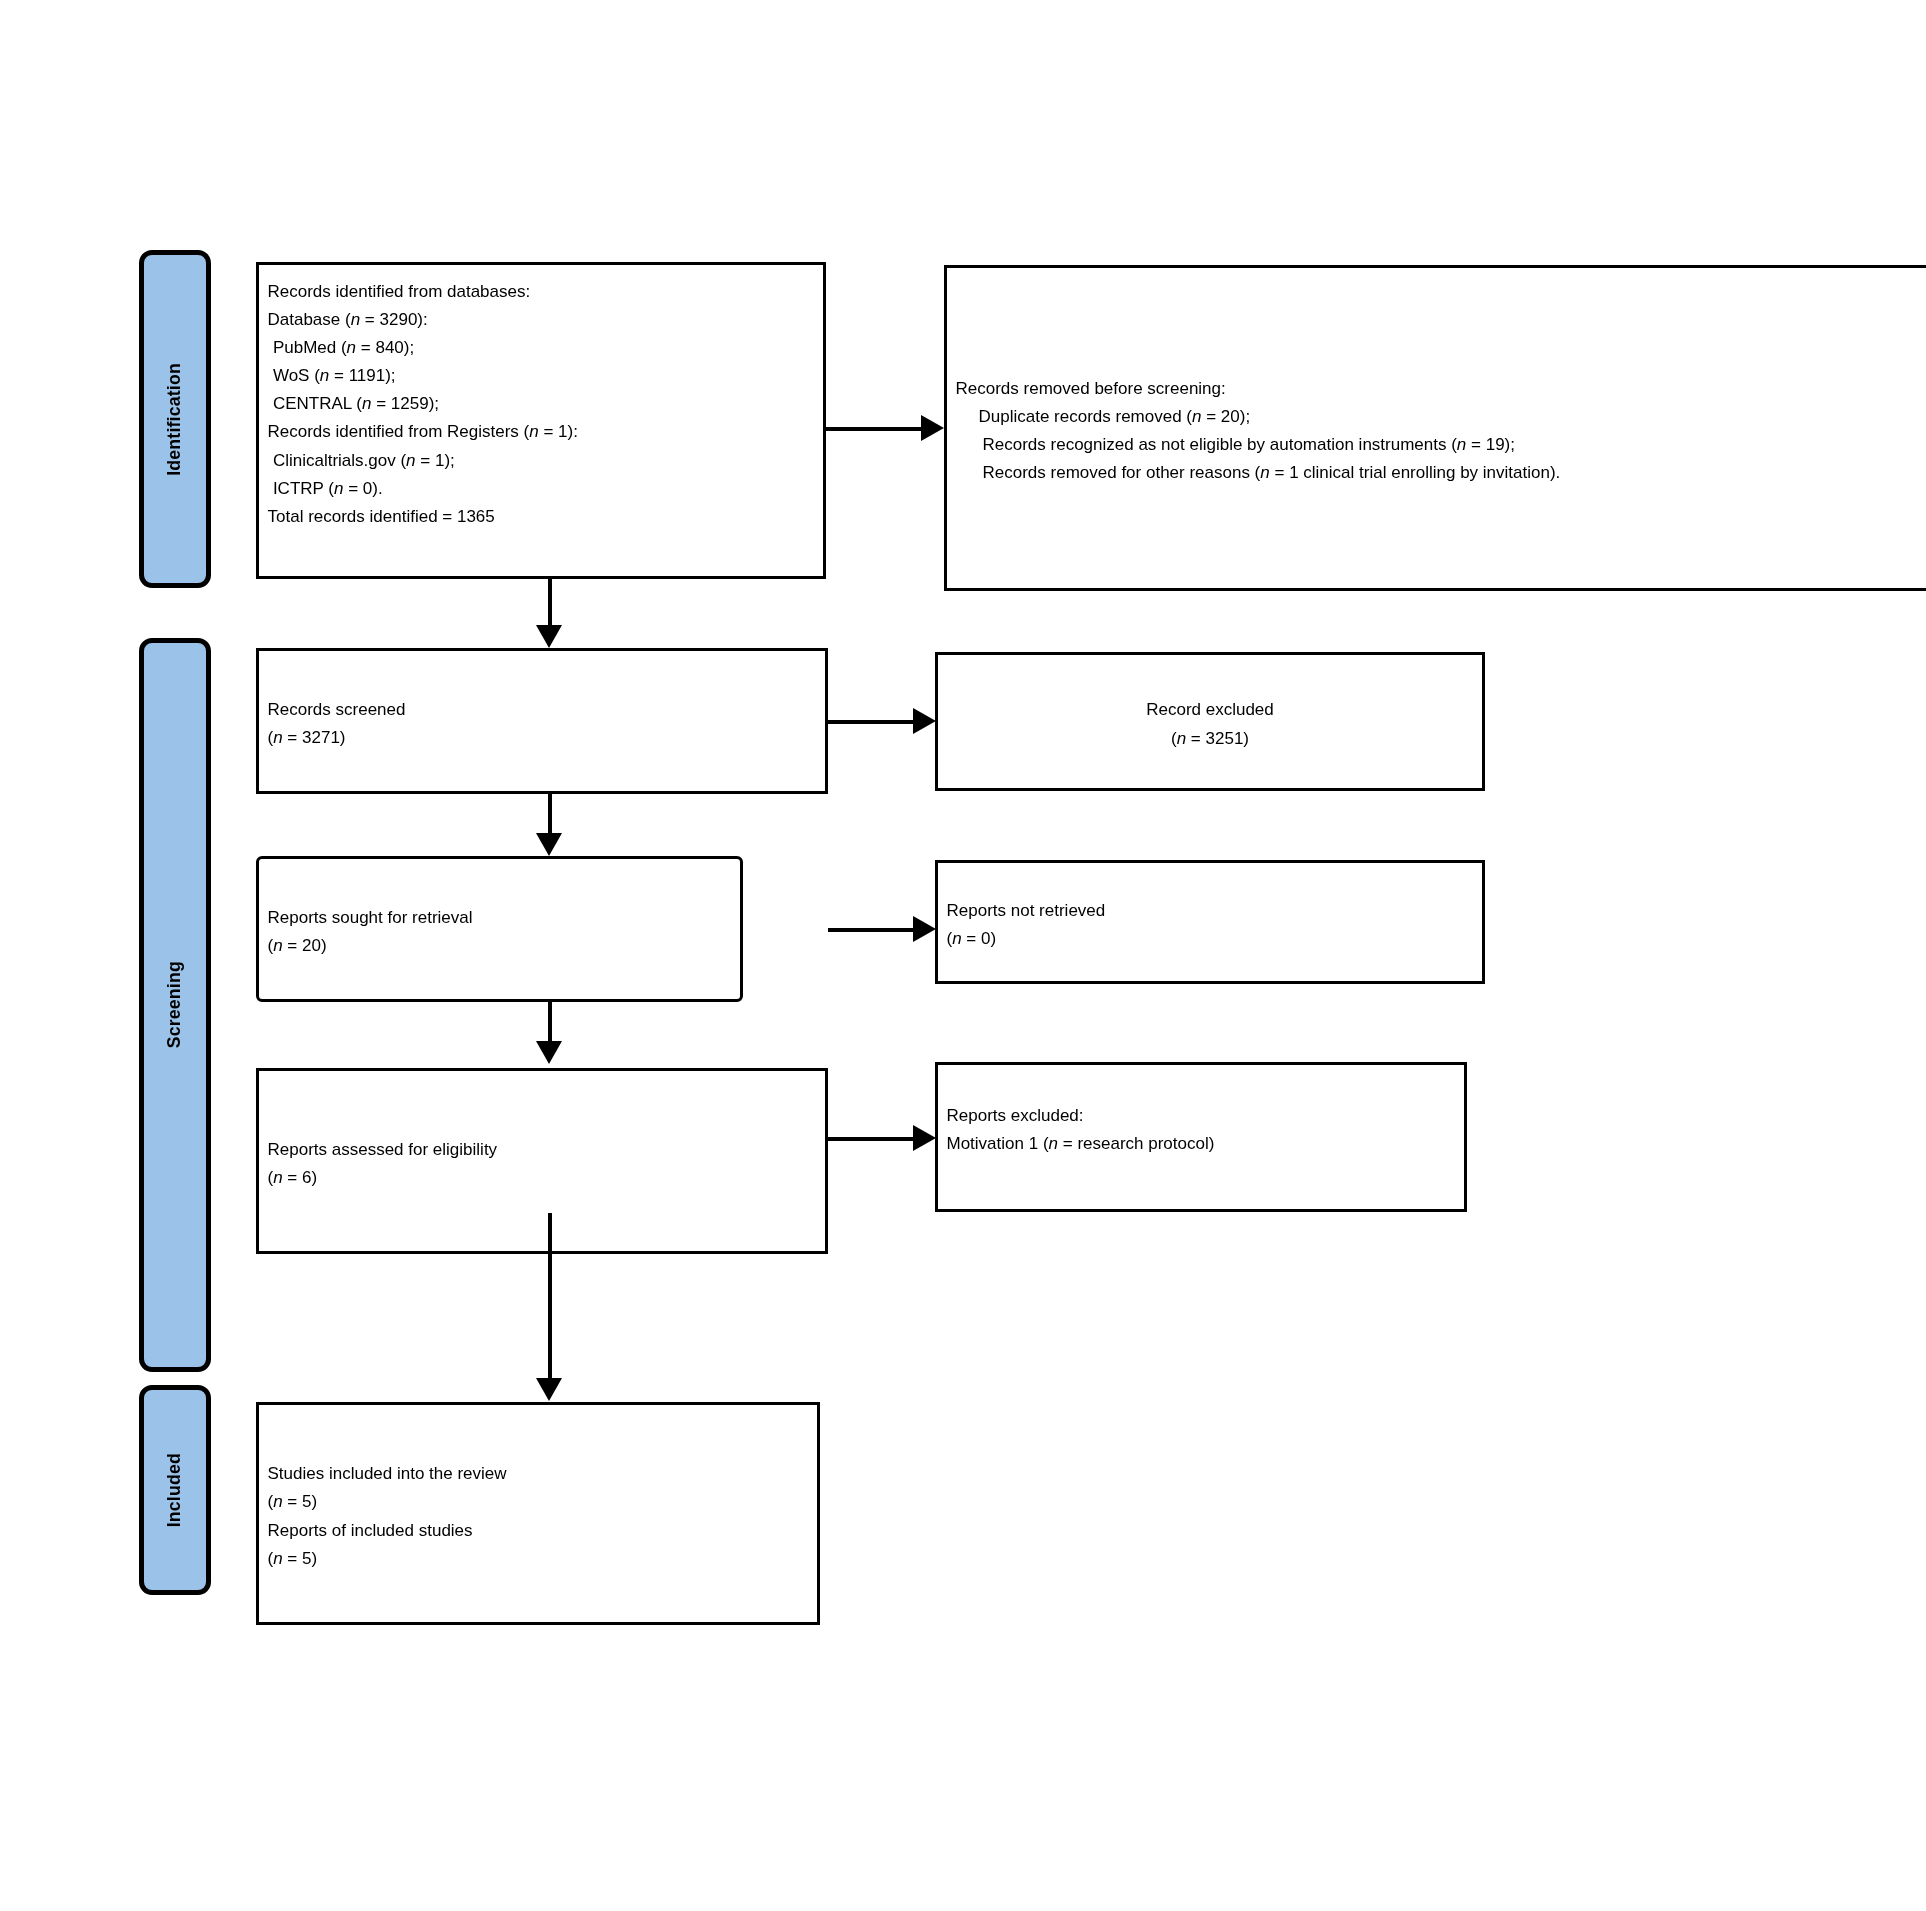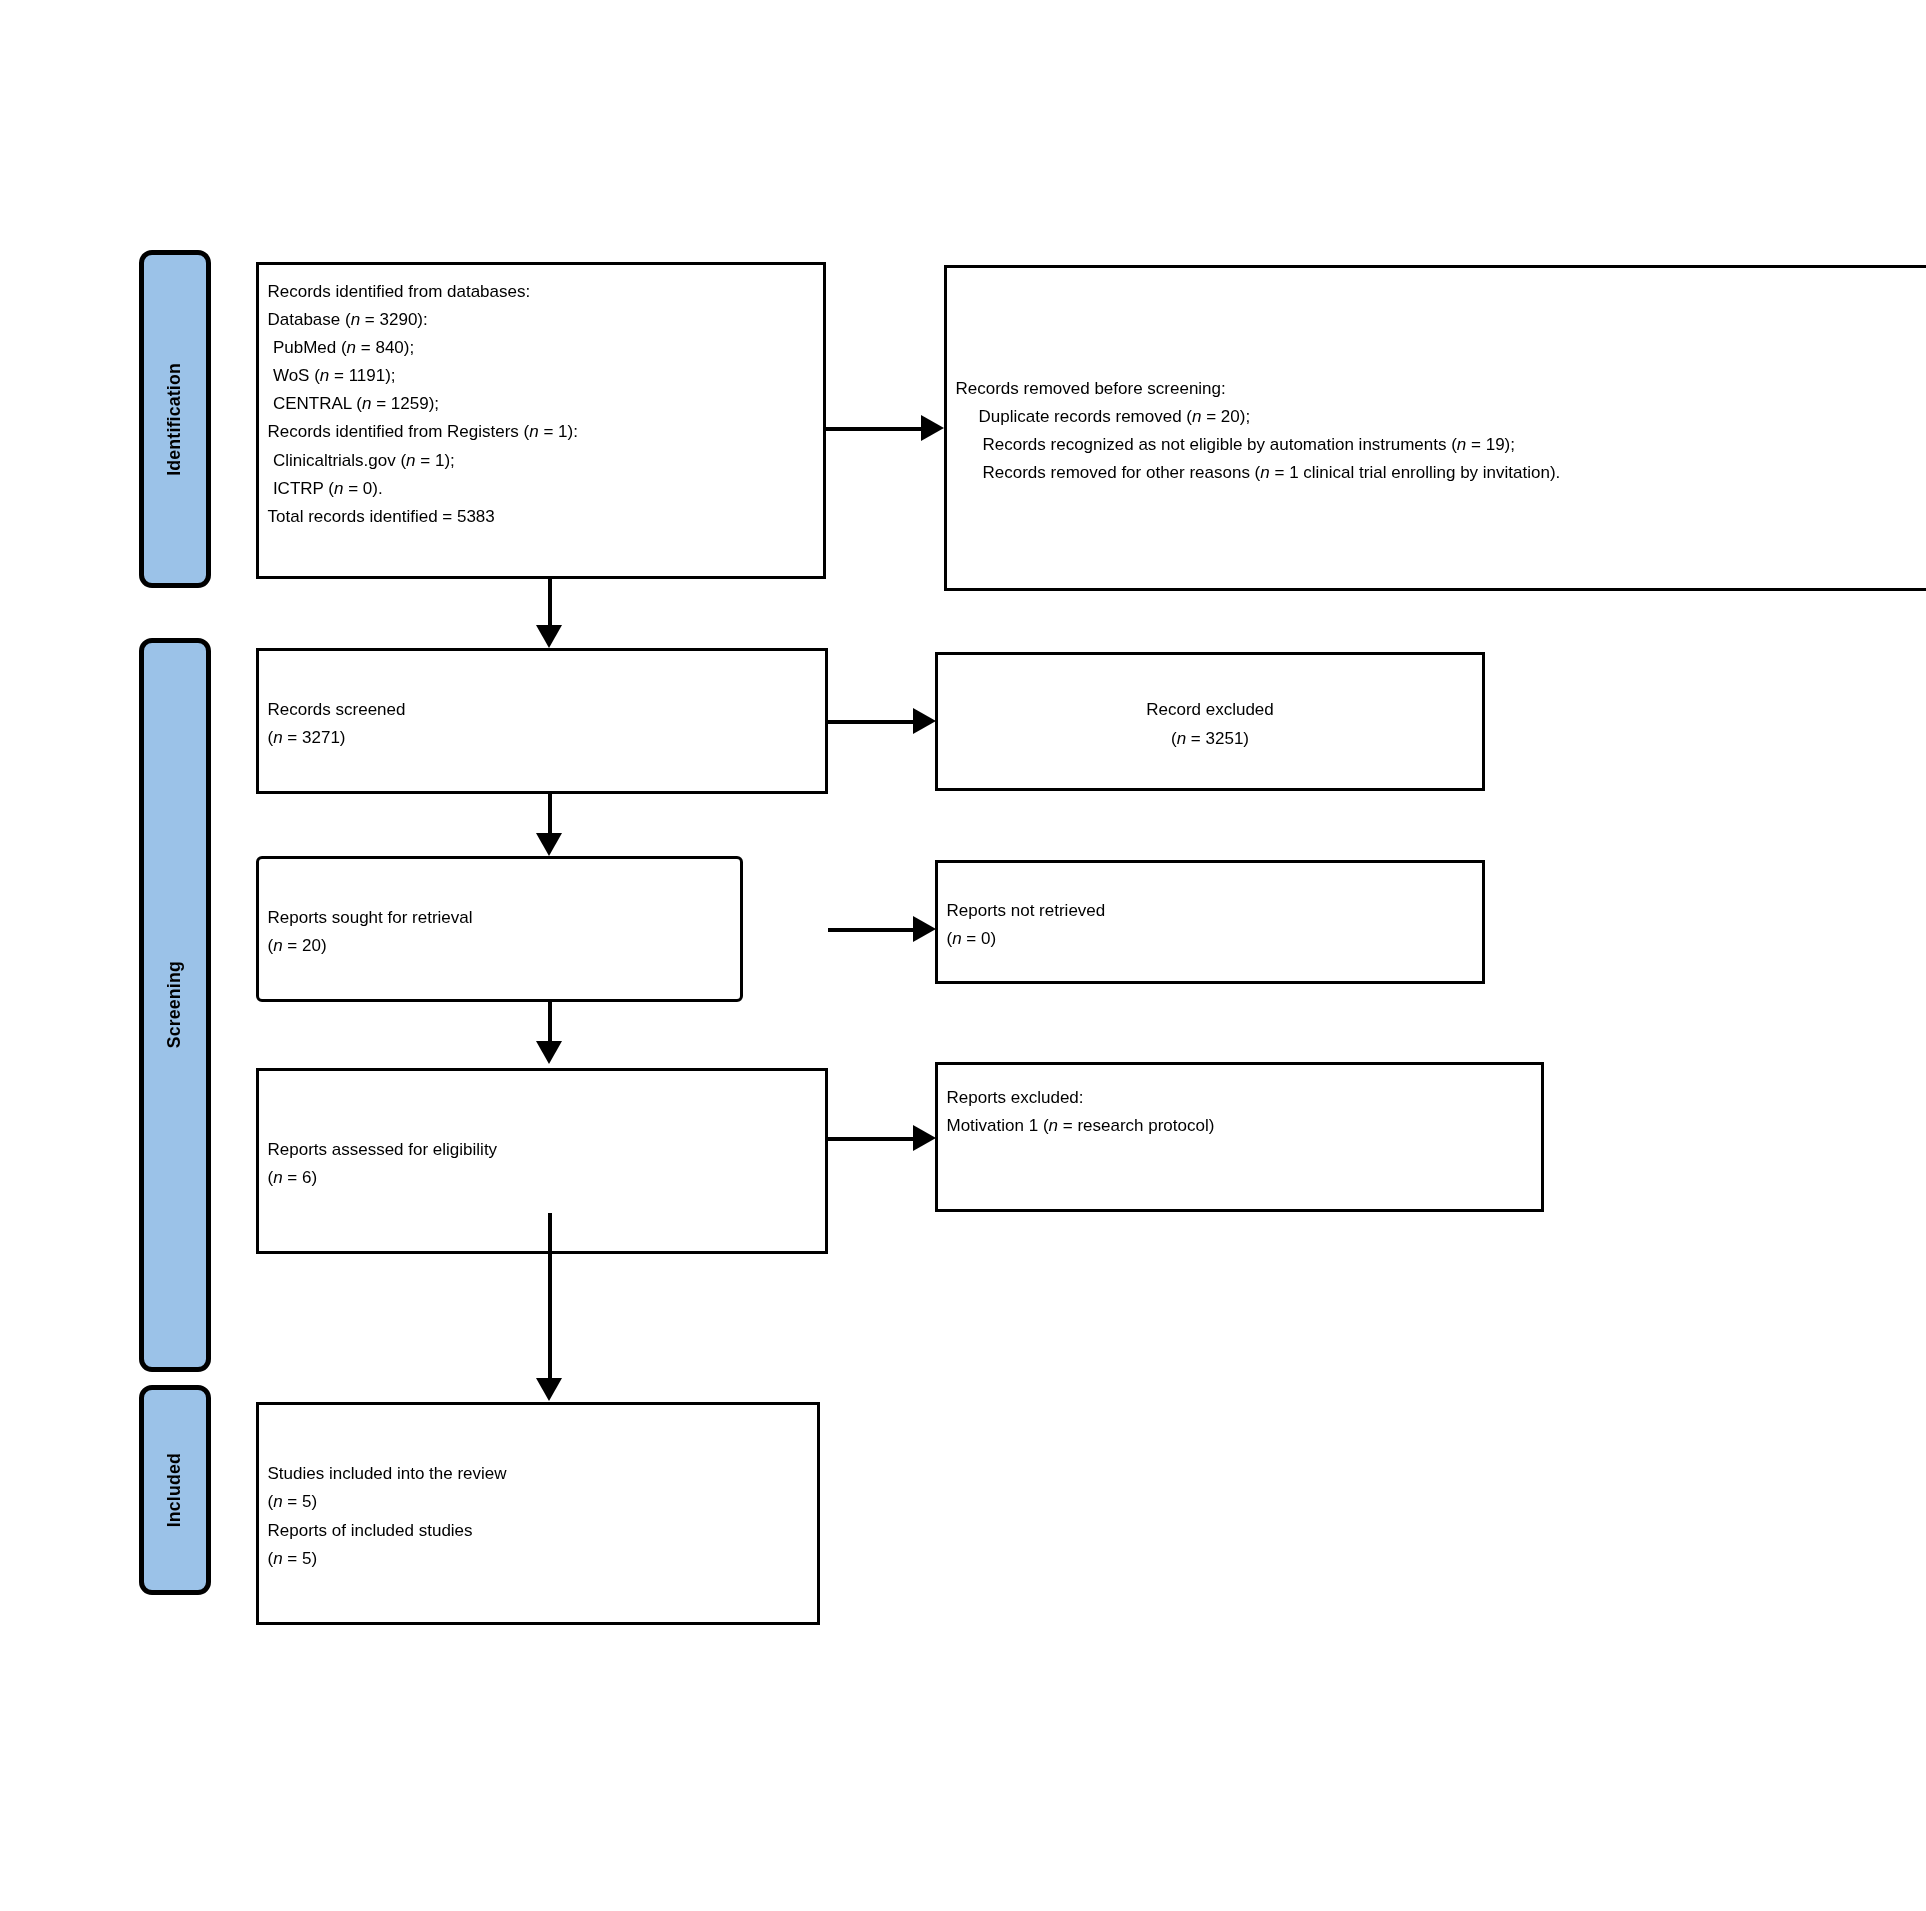--- a/index.html
+++ b/index.html
@@ -112,21 +112,21 @@
 
   <div class="box align-top" style="left:256px; top:262px; width:570px; height:317px; padding-top:10px;">
     <div class="line"><span>Records identified from databases:</span></div>
     <div class="line">Database (<i>n</i> = 3290):</div>
     <div class="line indent1">PubMed (<i>n</i> = 840);</div>
     <div class="line indent1">WoS (<i>n</i> = 1191);</div>
     <div class="line indent1">CENTRAL (<i>n</i> = 1259);</div>
     <div class="line">Records identified from Registers (<i>n</i> = 1):</div>
     <div class="line indent1">Clinicaltrials.gov (<i>n</i> = 1);</div>
     <div class="line indent1">ICTRP (<i>n</i> = 0).</div>
-    <div class="line"><span>Total records identified = 5383</span></div>
+    <div class="line"><span>Total records identified = 1365</span></div>
   </div>
 
   <div class="box" style="left:944px; top:265px; width:1118px; height:326px;">
     <div class="line"><span>Records removed before screening:</span></div>
     <div class="line indent2">Duplicate records removed (<i>n</i> = 20);</div>
     <div class="line indent3">Records recognized as not eligible by automation instruments (<i>n</i> = 19);</div>
     <div class="line indent3">Records removed for other reasons (<i>n</i> = 1 clinical trial enrolling by invitation).</div>
   </div>
 
   <div class="box" style="left:256px; top:648px; width:572px; height:146px;">
@@ -147,21 +147,21 @@
   <div class="box" style="left:935px; top:860px; width:550px; height:124px;">
     <div class="line"><span>Reports not retrieved</span></div>
     <div class="line">(<i>n</i> = 0)</div>
   </div>
 
   <div class="box" style="left:256px; top:1068px; width:572px; height:186px;">
     <div class="line"><span>Reports assessed for eligibility</span></div>
     <div class="line">(<i>n</i> = 6)</div>
   </div>
 
-  <div class="box align-top" style="left:935px; top:1062px; width:609px; height:150px; padding-top:16px;">
+  <div class="box align-top" style="left:935px; top:1062px; width:532px; height:150px; padding-top:34px;">
     <div class="line"><span>Reports excluded:</span></div>
     <div class="line">Motivation 1 (<i>n</i> = research protocol)</div>
   </div>
 
   <div class="box" style="left:256px; top:1402px; width:564px; height:223px;">
     <div class="line"><span>Studies included into the review</span></div>
     <div class="line">(<i>n</i> = 5)</div>
     <div class="line"><span>Reports of included studies</span></div>
     <div class="line">(<i>n</i> = 5)</div>
   </div>

